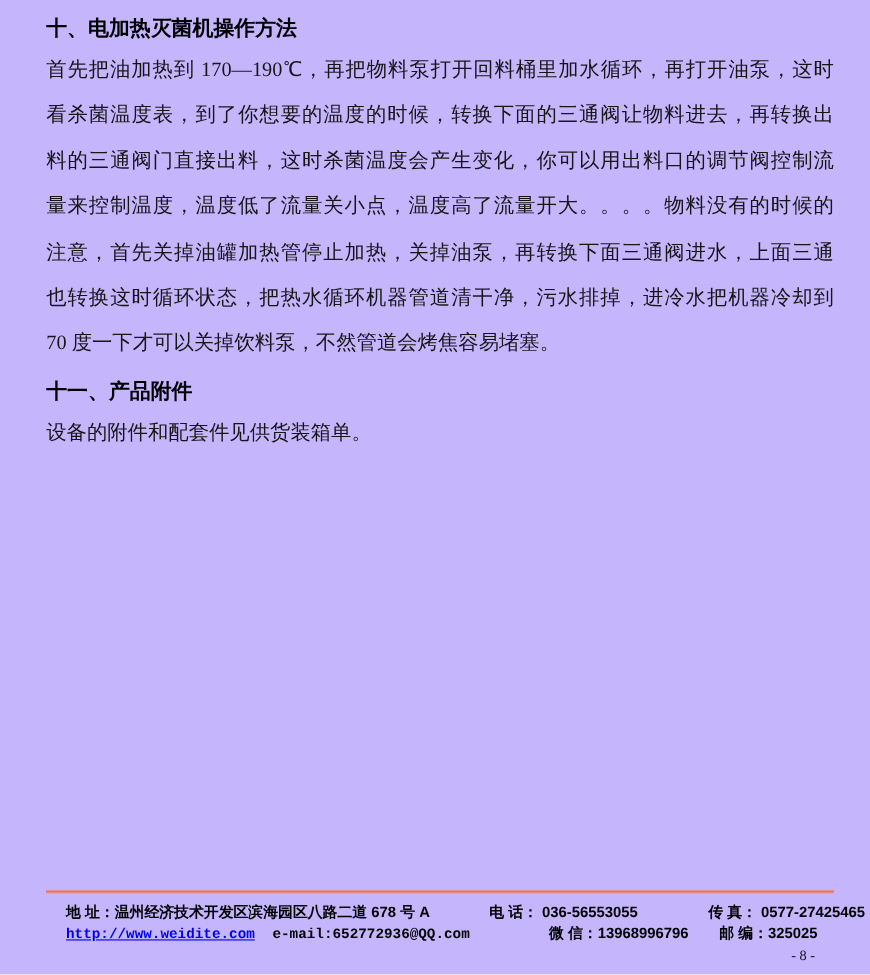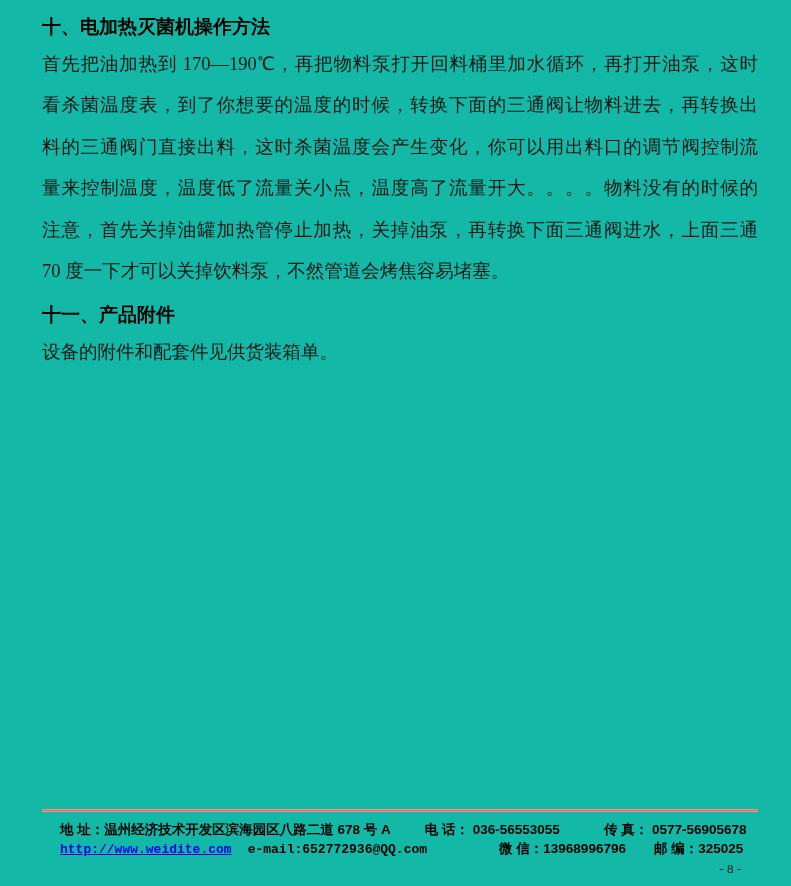--- a/index.html
+++ b/index.html
@@ -1,21 +1,21 @@
 <!DOCTYPE html>
 <html><head>
 <meta charset="utf-8">
 <style>
   * { margin: 0; padding: 0; box-sizing: border-box; }
   html, body { background: #ffffff; }
   .page {
     position: relative;
     width: 791px;
     height: 886px;
-    background: #14b8a6;
+    background: #c4b5fd;
     font-family: "Liberation Serif", serif;
     color: #1c1c1c;
     overflow: hidden;
   }
   .content {
     position: absolute;
     left: 42px;
     top: 10px;
     width: 716px;
   }
@@ -63,21 +63,21 @@
     font-weight: bold;
     font-size: 13.5px;
     color: #000000;
   }
   .footer-row {
     display: flex;
     align-items: baseline;
     line-height: 19px;
     white-space: nowrap;
   }
-  .footer-row-1 { padding-left: 18px; }
+  .footer-row-1 { padding-left: 18px; gap: 20px; }
   .footer-row-1 .phone { margin-left: 34px; }
   .footer-row-1 .fax { margin-left: 44px; }
   .footer-row-2 { padding-left: 18px; }
   .footer-row-2 .email { margin-left: 16px; }
   .footer-row-2 .wechat { margin-left: 72px; }
   .footer-row-2 .postal { margin-left: 28px; }
   .footer-row-3 {
     display: block;
     text-align: center;
     line-height: 17px;
@@ -108,37 +108,38 @@
 
   <div class="content">
 
     <div class="section-title">十、电加热灭菌机操作方法</div>
 
     <div class="body-line">首先把油加热到 170—190℃，再把物料泵打开回料桶里加水循环，再打开油泵，这时</div>
     <div class="body-line">看杀菌温度表，到了你想要的温度的时候，转换下面的三通阀让物料进去，再转换出</div>
     <div class="body-line">料的三通阀门直接出料，这时杀菌温度会产生变化，你可以用出料口的调节阀控制流</div>
     <div class="body-line">量来控制温度，温度低了流量关小点，温度高了流量开大。。。。物料没有的时候的</div>
     <div class="body-line">注意，首先关掉油罐加热管停止加热，关掉油泵，再转换下面三通阀进水，上面三通</div>
+    <div class="body-line">也转换这时循环状态，把热水循环机器管道清干净，污水排掉，进冷水把机器冷却到</div>
     <div class="body-line last">70 度一下才可以关掉饮料泵，不然管道会烤焦容易堵塞。</div>
 
     <div class="section-gap"></div>
 
     <div class="section-title">十一、产品附件</div>
 
     <div class="plain-line">设备的附件和配套件见供货装箱单。</div>
 
   </div>
 
   <div class="divider-line" style="background-color: rgb(233, 107, 107);"></div>
 
   <div class="footer">
     <div class="footer-row footer-row-1">
       <span class="address">地 址：温州经济技术开发区滨海园区八路二道 678 号 A</span>
       <span class="phone">电 话： 036-56553055</span>
-      <span class="fax">传 真： 0577-56905678</span>
+      <span class="fax">传 真： 0577-27425465</span>
     </div>
     <div class="footer-row footer-row-2">
       <a class="website-link" style="color: rgb(0, 0, 238);">http://www.weidite.com</a>
       <span class="email email-text">e-mail:652772936@QQ.com</span>
       <span class="wechat">微 信：13968996796</span>
       <span class="postal">邮 编：325025</span>
     </div>
   </div>
 
   <div class="page-number">- 8 -</div>

